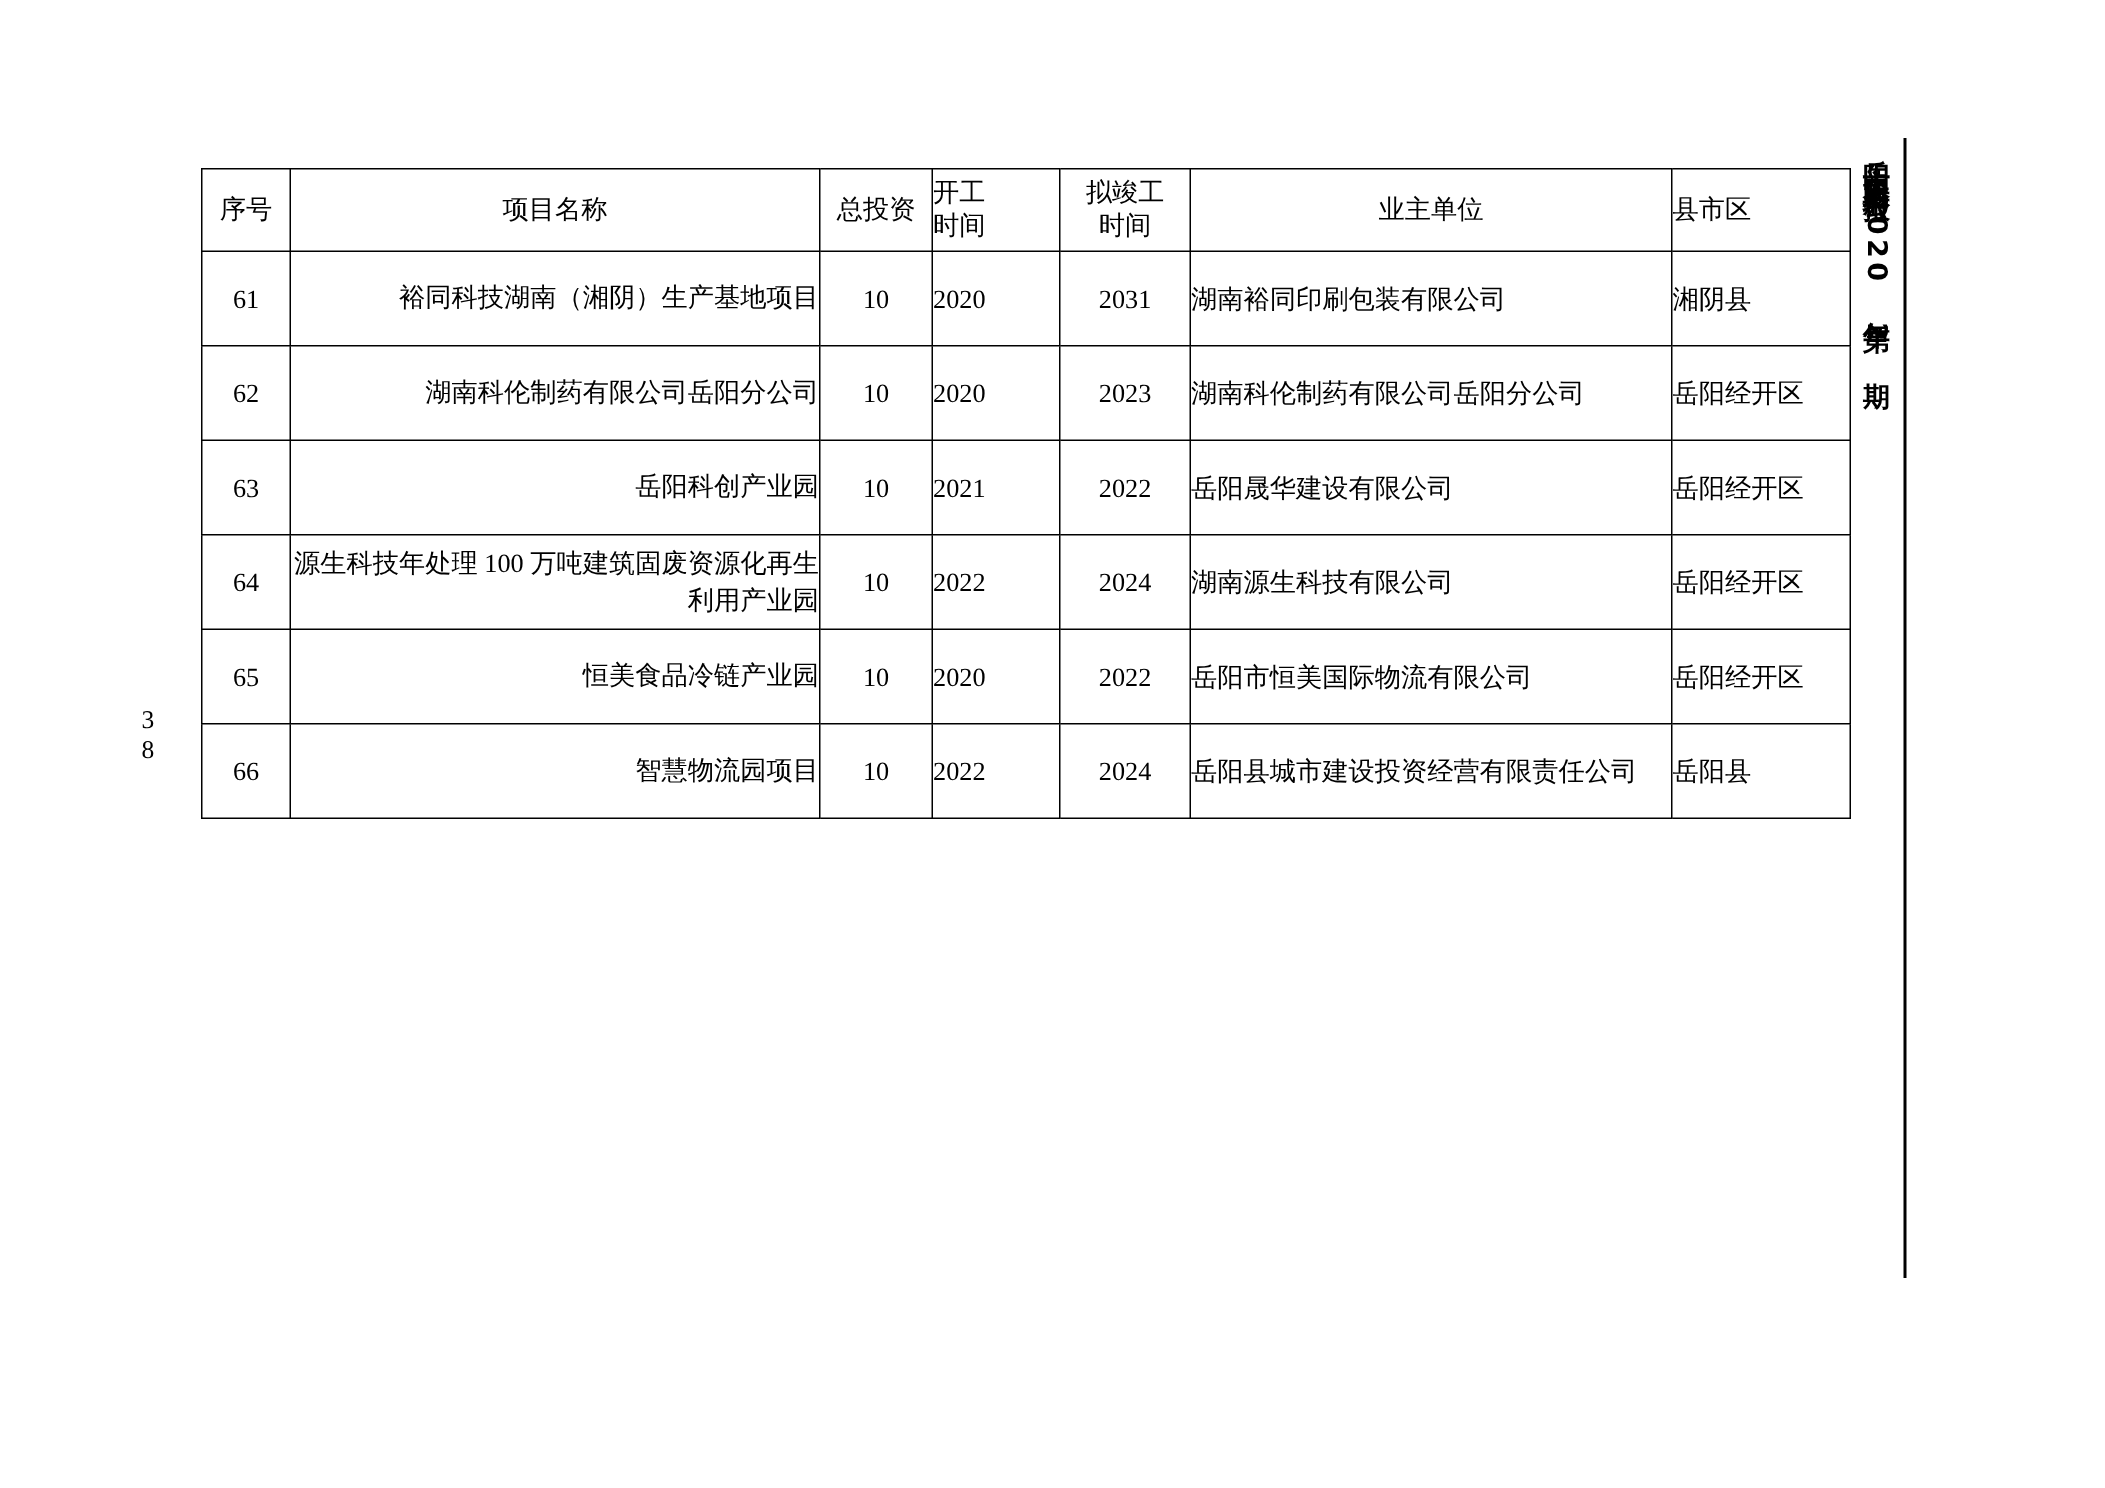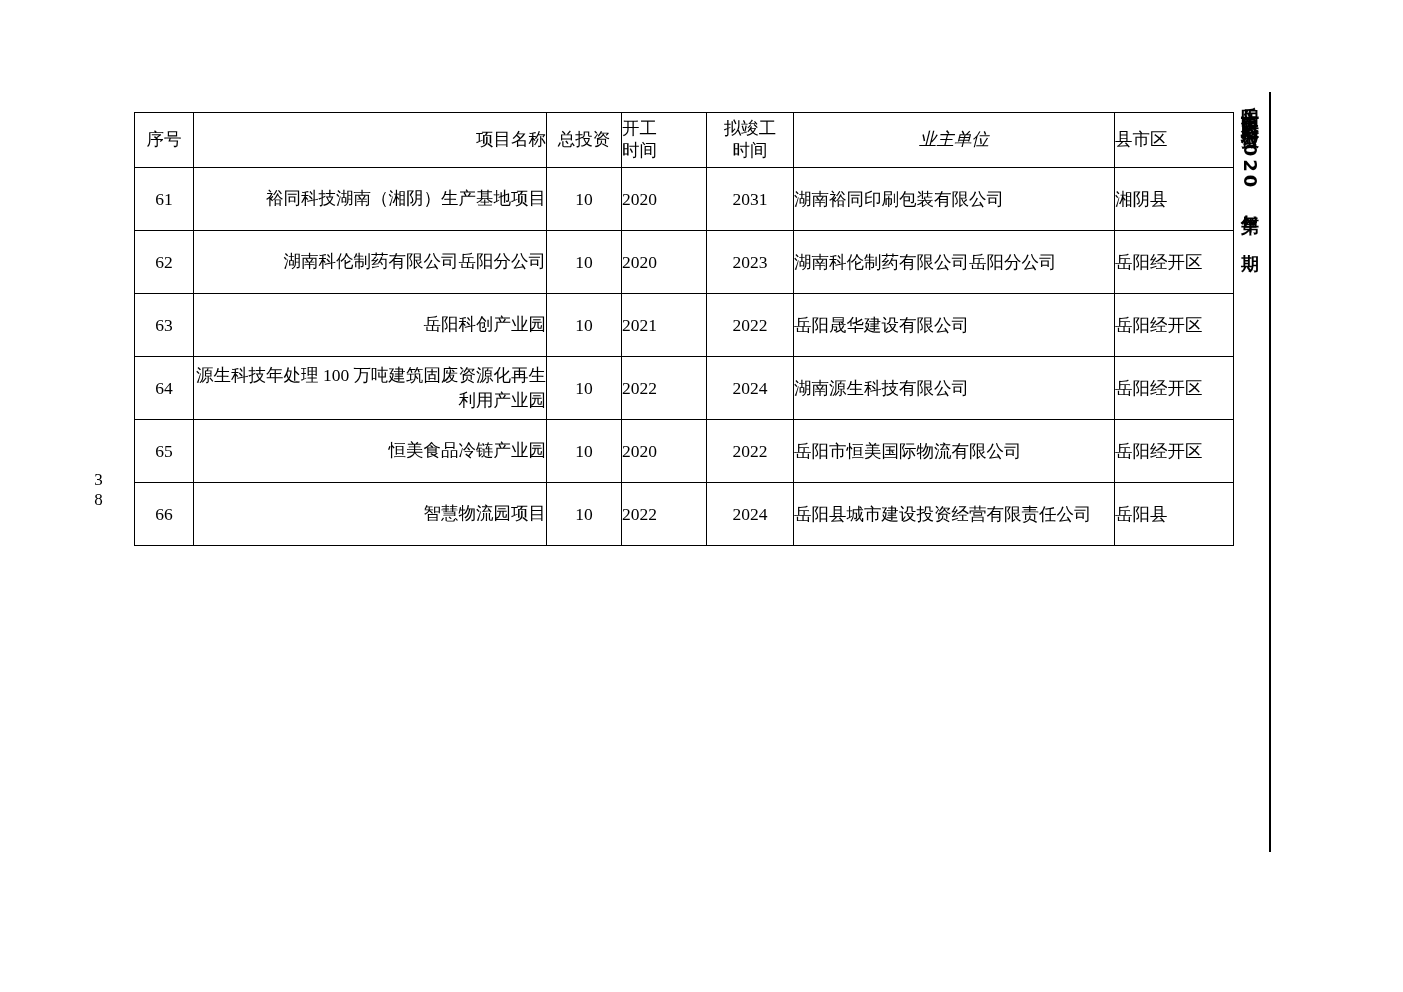--- a/index.html
+++ b/index.html
@@ -121,31 +121,31 @@
   <div class="running-head">
     <div class="rh-text">岳阳市人民政府公报  2020 年第 2 期</div>
     <div class="rh-rule"></div>
   </div>
 
   <div class="table-wrap">
     <table class="projects">
       <thead>
         <tr>
           <th class="c-idx">序号</th>
-          <th class="c-name" style="text-align:right;">项目名称</th>
+          <th class="c-name" style="text-align:center;">项目名称</th>
           <th class="c-invest">总投资</th>
           <th class="c-start">
             <span class="two-line">开工</span>
             <span class="two-line">时间</span>
           </th>
           <th class="c-finish">
             <span class="two-line">拟竣工</span>
             <span class="two-line">时间</span>
           </th>
-          <th class="c-owner" style="text-align:center;font-style:italic;">业主单位</th>
+          <th class="c-owner" style="text-align:center;">业主单位</th>
           <th class="c-region">县市区</th>
         </tr>
       </thead>
       <tbody>
 
         <tr>
           <td class="c-idx">61</td>
           <td class="c-name">裕同科技湖南（湘阴）生产基地项目</td>
           <td class="c-invest">10</td>
           <td class="c-start">2020</td>

